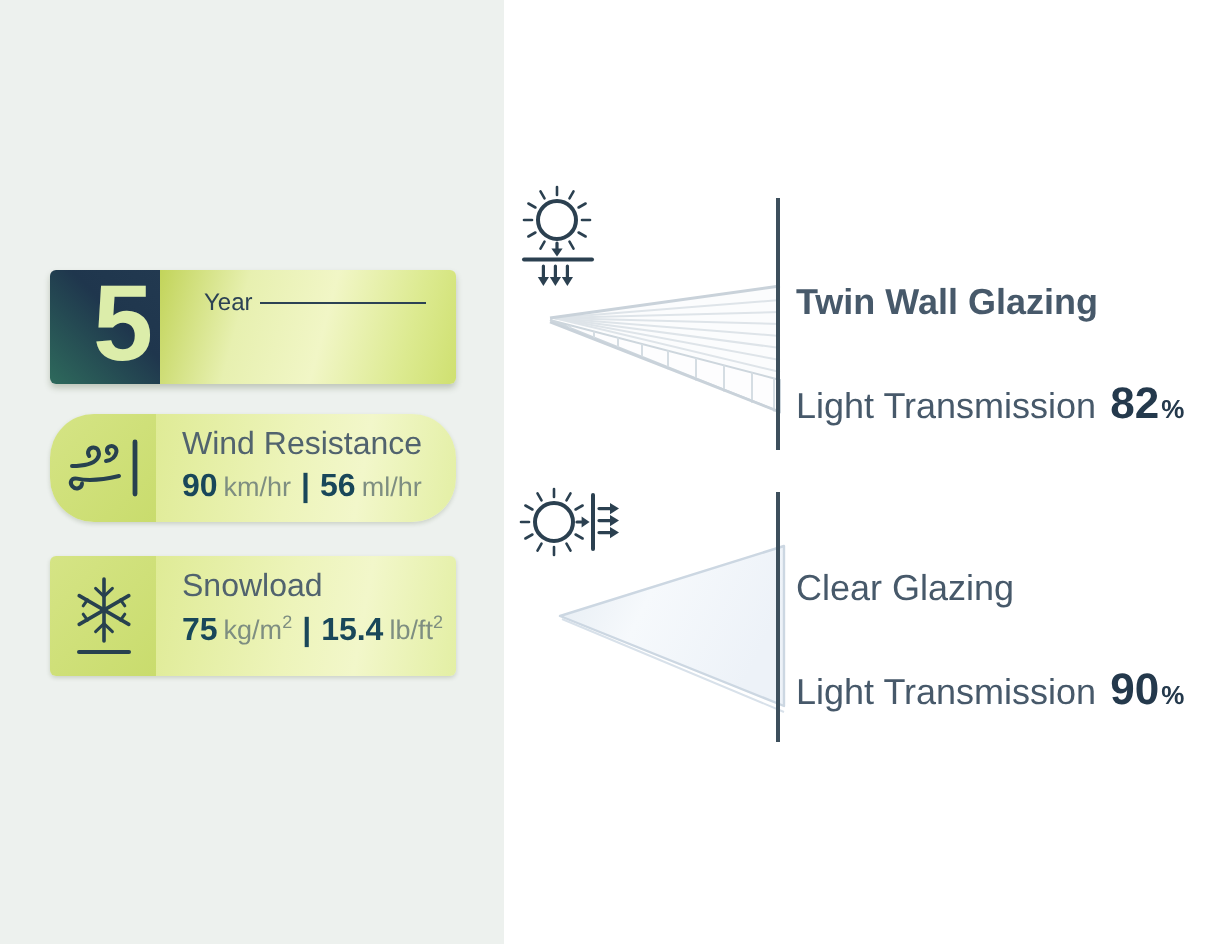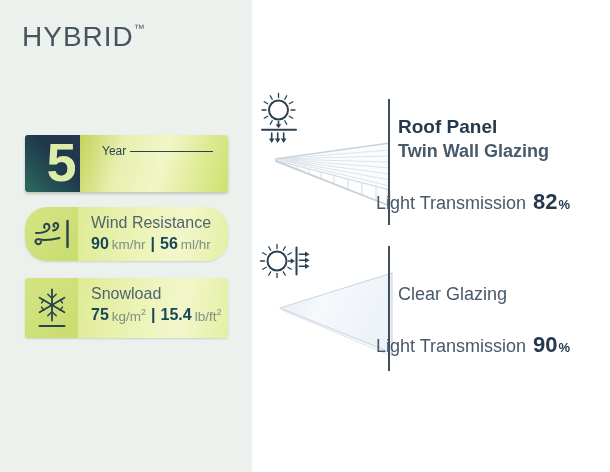--- a/index.html
+++ b/index.html
@@ -50,39 +50,38 @@
   .spec-unit sup{font-size:9px;}
   .spec-sep{font-size:16px;font-weight:bold;color:#19475a;margin:0 5px;}
 
   
   .divider{position:absolute;left:388px;width:2px;background:#3d4f5c;}
   .divider-roof{top:99px;height:126px;}
   .divider-wall{top:246px;height:125px;}
 
   .panel-title{position:absolute;left:398px;font-size:19px;font-weight:bold;color:#24394c;line-height:1.2;}
   .panel-sub{position:absolute;left:398px;font-size:18px;color:#47596a;line-height:1.2;}
-  .lt-row{position:absolute;left:376px;display:flex;align-items:baseline;white-space:nowrap;}
+  .lt-row{position:absolute;left:398px;display:flex;align-items:baseline;white-space:nowrap;}
   .lt-label{font-size:18px;color:#47596a;}
   .lt-value{font-size:22px;font-weight:bold;color:#24394c;margin-left:7px;}
   .lt-pct{font-size:13px;font-weight:bold;color:#24394c;margin-left:1px;}
 
   .roof-title{top:116px;} .roof-sub{top:141px;font-weight:bold;} .roof-lt{top:189px;}
   .wall-title{top:259px;} .wall-sub{top:284px;} .wall-lt{top:332px;}
 
   .abs{position:absolute;}
   svg{display:block;}
 </style>
 </head>
 <body>
 
 <div class="stage">
 
   <div class="left-panel"></div>
 
-  <div class="brand"><span>HYBRID</span><sup>™</sup></div>
 
   <div class="badge warranty-badge">
     <div class="warranty-num-cell">
       <span class="warranty-num">5</span>
     </div>
     <div class="warranty-green-cell">
       <span class="warranty-year">Year</span>
       <span class="warranty-year-line"></span>
     </div>
   </div>
@@ -224,21 +223,20 @@
         <stop offset="1" stop-color="#edf2f8"></stop>
       </linearGradient>
     </defs>
     <polygon points="12,42 124,7 124,87" fill="url(#glassGrad)" stroke="#ccd7e2" stroke-width="1.2" stroke-linejoin="round"></polygon>
     <path d="M13 43.5 L124 90" stroke="#d8e1ea" stroke-width="1" fill="none"></path>
   </svg>
 
   <div class="divider divider-roof"></div>
   <div class="divider divider-wall"></div>
 
-  <div class="panel-title roof-title">Roof Panel</div>
   <div class="panel-sub roof-sub">Twin Wall Glazing</div>
   <div class="lt-row roof-lt">
     <span class="lt-label">Light Transmission</span>
     <span class="lt-value">82</span>
     <span class="lt-pct">%</span>
   </div>
 
   <div class="panel-sub wall-sub">Clear Glazing</div>
   <div class="lt-row wall-lt">
     <span class="lt-label">Light Transmission</span>

